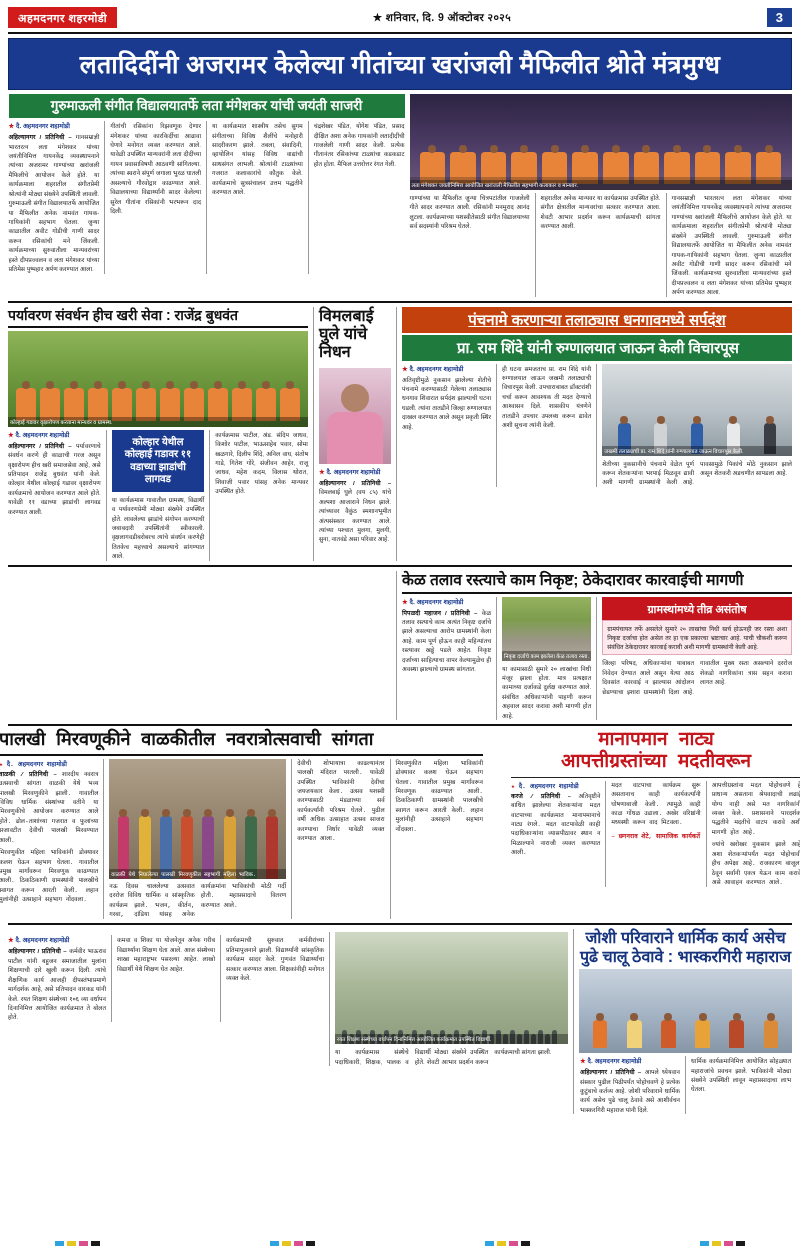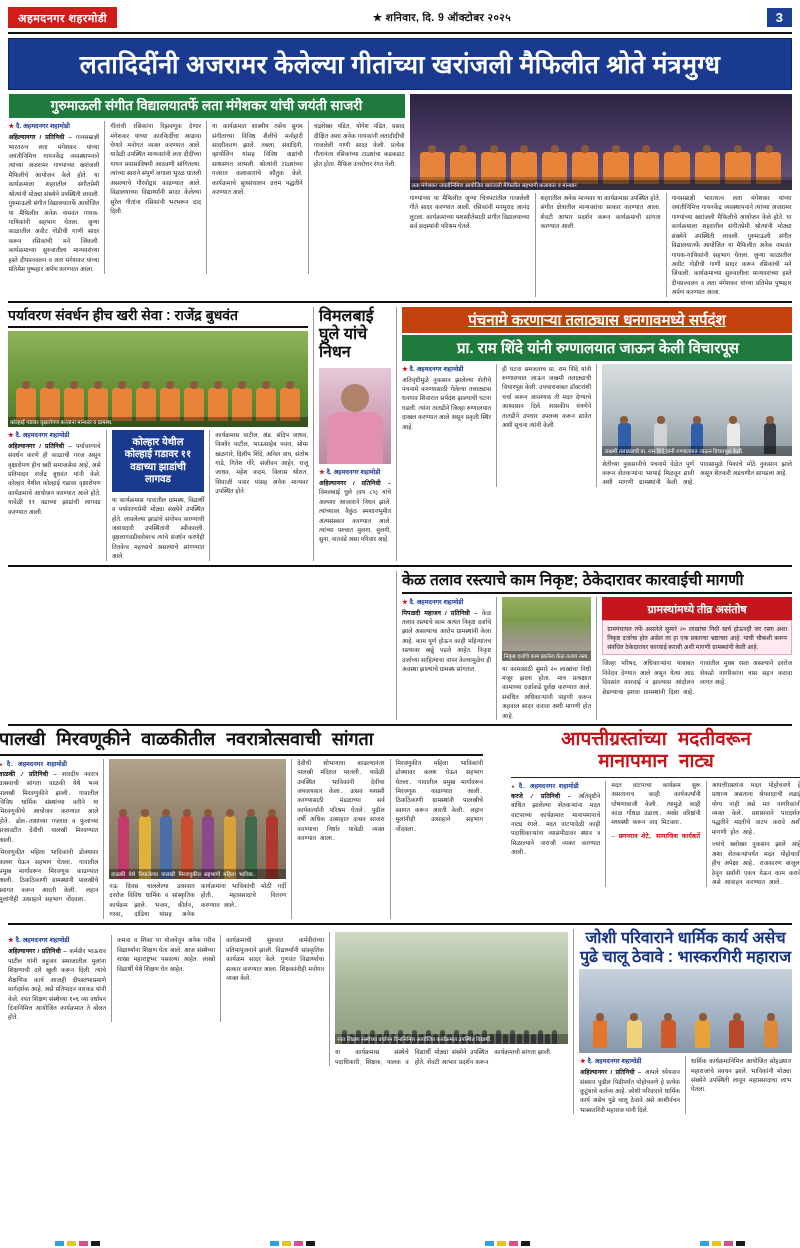--- a/index.html
+++ b/index.html
@@ -331,22 +331,22 @@
         <div class="vr"></div>
         <div style="width:88px;" class="col-text">देवीची शोभायात्रा काढल्यानंतर पालखी मंदिरात परतली. यावेळी उपस्थित भाविकांनी देवीचा जयजयकार केला. उत्सव यशस्वी करण्यासाठी मंडळाच्या सर्व कार्यकर्त्यांनी परिश्रम घेतले. पुढील वर्षी अधिक उत्साहात उत्सव साजरा करण्याचा निर्धार यावेळी व्यक्त करण्यात आला.</div>
         <div class="vr"></div>
         <div style="width:88px;" class="col-text">मिरवणुकीत महिला भाविकांनी डोक्यावर कलश घेऊन सहभाग घेतला. गावातील प्रमुख मार्गांवरून मिरवणूक काढण्यात आली. ठिकठिकाणी ग्रामस्थांनी पालखीचे स्वागत करून आरती केली. लहान मुलांनीही उत्साहाने सहभाग नोंदवला.</div>
       </div>
     </div>
 
     <div class="vr"></div>
 
     <div style="width:290px;">
+      <div class="hl-red" style="text-align:center; font-size:19px;">मानापमान नाट्य</div>
       <div class="hl-red" style="text-align:center; font-size:19px;">आपत्तीग्रस्तांच्या मदतीवरून</div>
-      <div class="hl-red" style="text-align:center; font-size:19px;">मानापमान नाट्य</div>
       <div class="hr-thin"></div>
       <div class="flexrow" style="margin-top:3px; gap:5px;">
         <div style="width:90px;">
           <div class="dateline">
             <span class="star">★</span> <span>दै. अहमदनगर शहामोडी</span>
           </div>
           <div class="col-text" style="margin-top:2px;">
             <span class="sub">करजे / प्रतिनिधी –</span>
             <span>अतिवृष्टीने बाधित झालेल्या शेतकऱ्यांना मदत वाटपाच्या कार्यक्रमात मानापमानाचे नाट्य रंगले. मदत वाटपावेळी काही पदाधिकाऱ्यांना व्यासपीठावर स्थान न मिळाल्याने नाराजी व्यक्त करण्यात आली.</span>
           </div>

